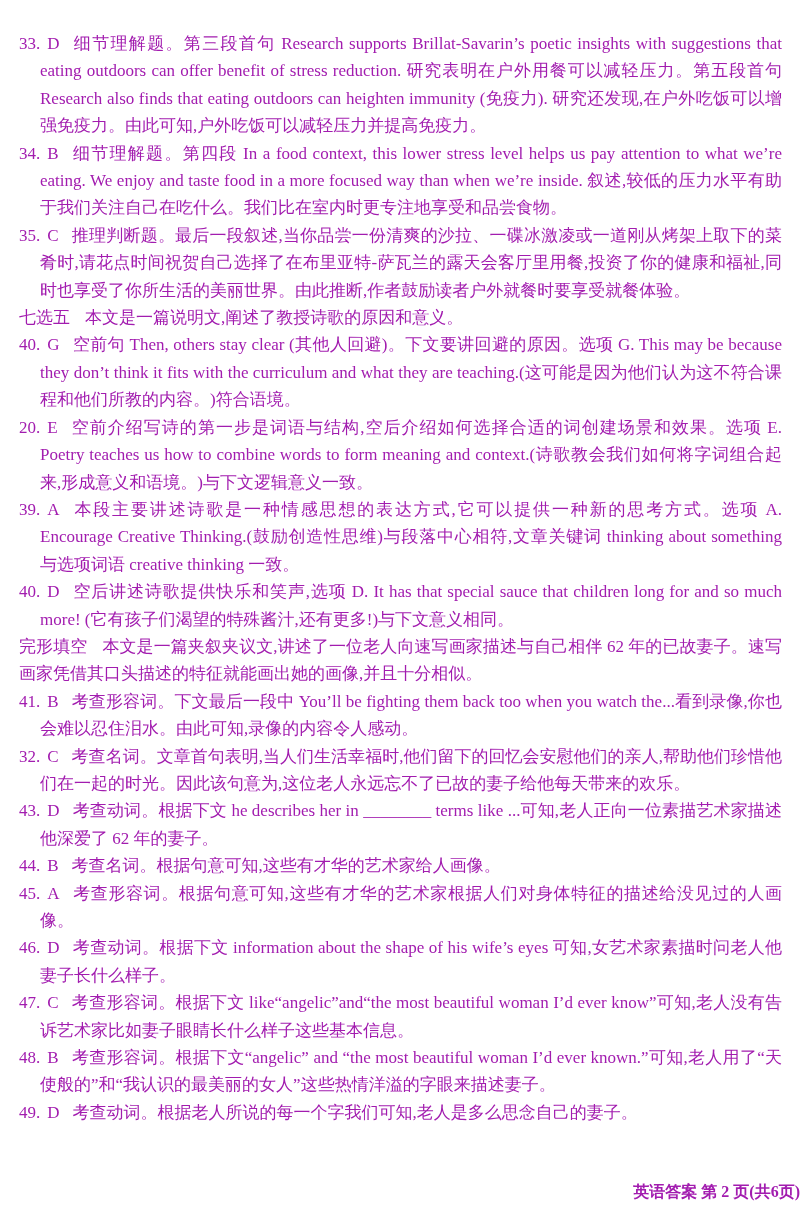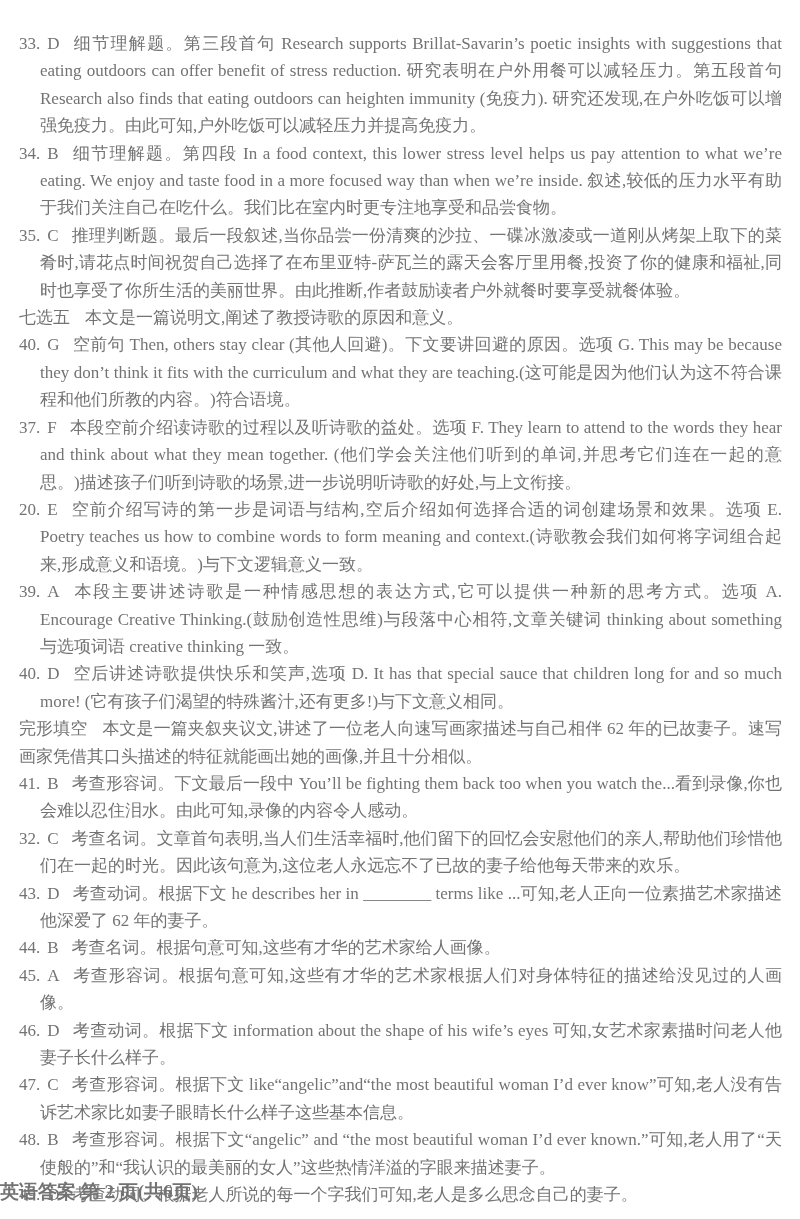--- a/index.html
+++ b/index.html
@@ -3,21 +3,21 @@
 <meta charset="utf-8">
 <style>
   html, body { margin: 0; padding: 0; background: #ffffff; }
   .page {
     width: 800px;
     height: 1219px;
     position: relative;
     box-sizing: border-box;
     padding: 30px 18px 0 19px;
     background: #ffffff;
-    color: #737373;
+    color: #a21caf;
     font-family: "Liberation Serif", "DejaVu Serif", serif;
     font-size: 17px;
     line-height: 27.4px;
     overflow: hidden;
   }
   .item {
     text-align: justify;
     padding-left: 21px;
     text-indent: -21px;
   }
@@ -27,36 +27,35 @@
   .section-header {
     font-weight: normal;
     text-align: justify;
   }
   .section-header .htxt { margin-left: 15px; }
   .footer {
     position: absolute;
     left: 0;
     right: 0;
     bottom: 14px;
-    text-align: left;
+    text-align: right;
     font-weight: bold;
-    font-size: 19px;
+    font-size: 16px;
   }
 </style>
 </head>
 <body>
 
 <div class="page">
   <div id="answers-list">
       <div class="item"><span class="num">33.</span><span class="ans">D</span><span class="txt">细节理解题。第三段首句 Research supports Brillat-Savarin’s poetic insights with suggestions that eating outdoors can offer benefit of stress reduction. 研究表明在户外用餐可以减轻压力。第五段首句 Research also finds that eating outdoors can heighten immunity (免疫力). 研究还发现,在户外吃饭可以增强免疫力。由此可知,户外吃饭可以减轻压力并提高免疫力。</span></div>
       <div class="item"><span class="num">34.</span><span class="ans">B</span><span class="txt">细节理解题。第四段 In a food context, this lower stress level helps us pay attention to what we’re eating. We enjoy and taste food in a more focused way than when we’re inside. 叙述,较低的压力水平有助于我们关注自己在吃什么。我们比在室内时更专注地享受和品尝食物。</span></div>
       <div class="item"><span class="num">35.</span><span class="ans">C</span><span class="txt">推理判断题。最后一段叙述,当你品尝一份清爽的沙拉、一碟冰激凌或一道刚从烤架上取下的菜肴时,请花点时间祝贺自己选择了在布里亚特-萨瓦兰的露天会客厅里用餐,投资了你的健康和福祉,同时也享受了你所生活的美丽世界。由此推断,作者鼓励读者户外就餐时要享受就餐体验。</span></div>
       <div class="section-header"><span class="hlabel">七选五</span><span class="htxt">本文是一篇说明文,阐述了教授诗歌的原因和意义。</span></div>
       <div class="item"><span class="num">40.</span><span class="ans">G</span><span class="txt">空前句 Then, others stay clear (其他人回避)。下文要讲回避的原因。选项 G. This may be because they don’t think it fits with the curriculum and what they are teaching.(这可能是因为他们认为这不符合课程和他们所教的内容。)符合语境。</span></div>
-      <div class="item"><span class="num">37.</span><span class="ans">F</span><span class="txt">本段空前介绍读诗歌的过程以及听诗歌的益处。选项 F. They learn to attend to the words they hear and think about what they mean together. (他们学会关注他们听到的单词,并思考它们连在一起的意思。)描述孩子们听到诗歌的场景,进一步说明听诗歌的好处,与上文衔接。</span></div>
       <div class="item"><span class="num">20.</span><span class="ans">E</span><span class="txt">空前介绍写诗的第一步是词语与结构,空后介绍如何选择合适的词创建场景和效果。选项 E. Poetry teaches us how to combine words to form meaning and context.(诗歌教会我们如何将字词组合起来,形成意义和语境。)与下文逻辑意义一致。</span></div>
       <div class="item"><span class="num">39.</span><span class="ans">A</span><span class="txt">本段主要讲述诗歌是一种情感思想的表达方式,它可以提供一种新的思考方式。选项 A. Encourage Creative Thinking.(鼓励创造性思维)与段落中心相符,文章关键词 thinking about something 与选项词语 creative thinking 一致。</span></div>
       <div class="item"><span class="num">40.</span><span class="ans">D</span><span class="txt">空后讲述诗歌提供快乐和笑声,选项 D. It has that special sauce that children long for and so much more! (它有孩子们渴望的特殊酱汁,还有更多!)与下文意义相同。</span></div>
       <div class="section-header"><span class="hlabel">完形填空</span><span class="htxt">本文是一篇夹叙夹议文,讲述了一位老人向速写画家描述与自己相伴 62 年的已故妻子。速写画家凭借其口头描述的特征就能画出她的画像,并且十分相似。</span></div>
       <div class="item"><span class="num">41.</span><span class="ans">B</span><span class="txt">考查形容词。下文最后一段中 You’ll be fighting them back too when you watch the...看到录像,你也会难以忍住泪水。由此可知,录像的内容令人感动。</span></div>
       <div class="item"><span class="num">32.</span><span class="ans">C</span><span class="txt">考查名词。文章首句表明,当人们生活幸福时,他们留下的回忆会安慰他们的亲人,帮助他们珍惜他们在一起的时光。因此该句意为,这位老人永远忘不了已故的妻子给他每天带来的欢乐。</span></div>
       <div class="item"><span class="num">43.</span><span class="ans">D</span><span class="txt">考查动词。根据下文 he describes her in ________ terms like ...可知,老人正向一位素描艺术家描述他深爱了 62 年的妻子。</span></div>
       <div class="item"><span class="num">44.</span><span class="ans">B</span><span class="txt">考查名词。根据句意可知,这些有才华的艺术家给人画像。</span></div>
       <div class="item"><span class="num">45.</span><span class="ans">A</span><span class="txt">考查形容词。根据句意可知,这些有才华的艺术家根据人们对身体特征的描述给没见过的人画像。</span></div>
       <div class="item"><span class="num">46.</span><span class="ans">D</span><span class="txt">考查动词。根据下文 information about the shape of his wife’s eyes 可知,女艺术家素描时问老人他妻子长什么样子。</span></div>

